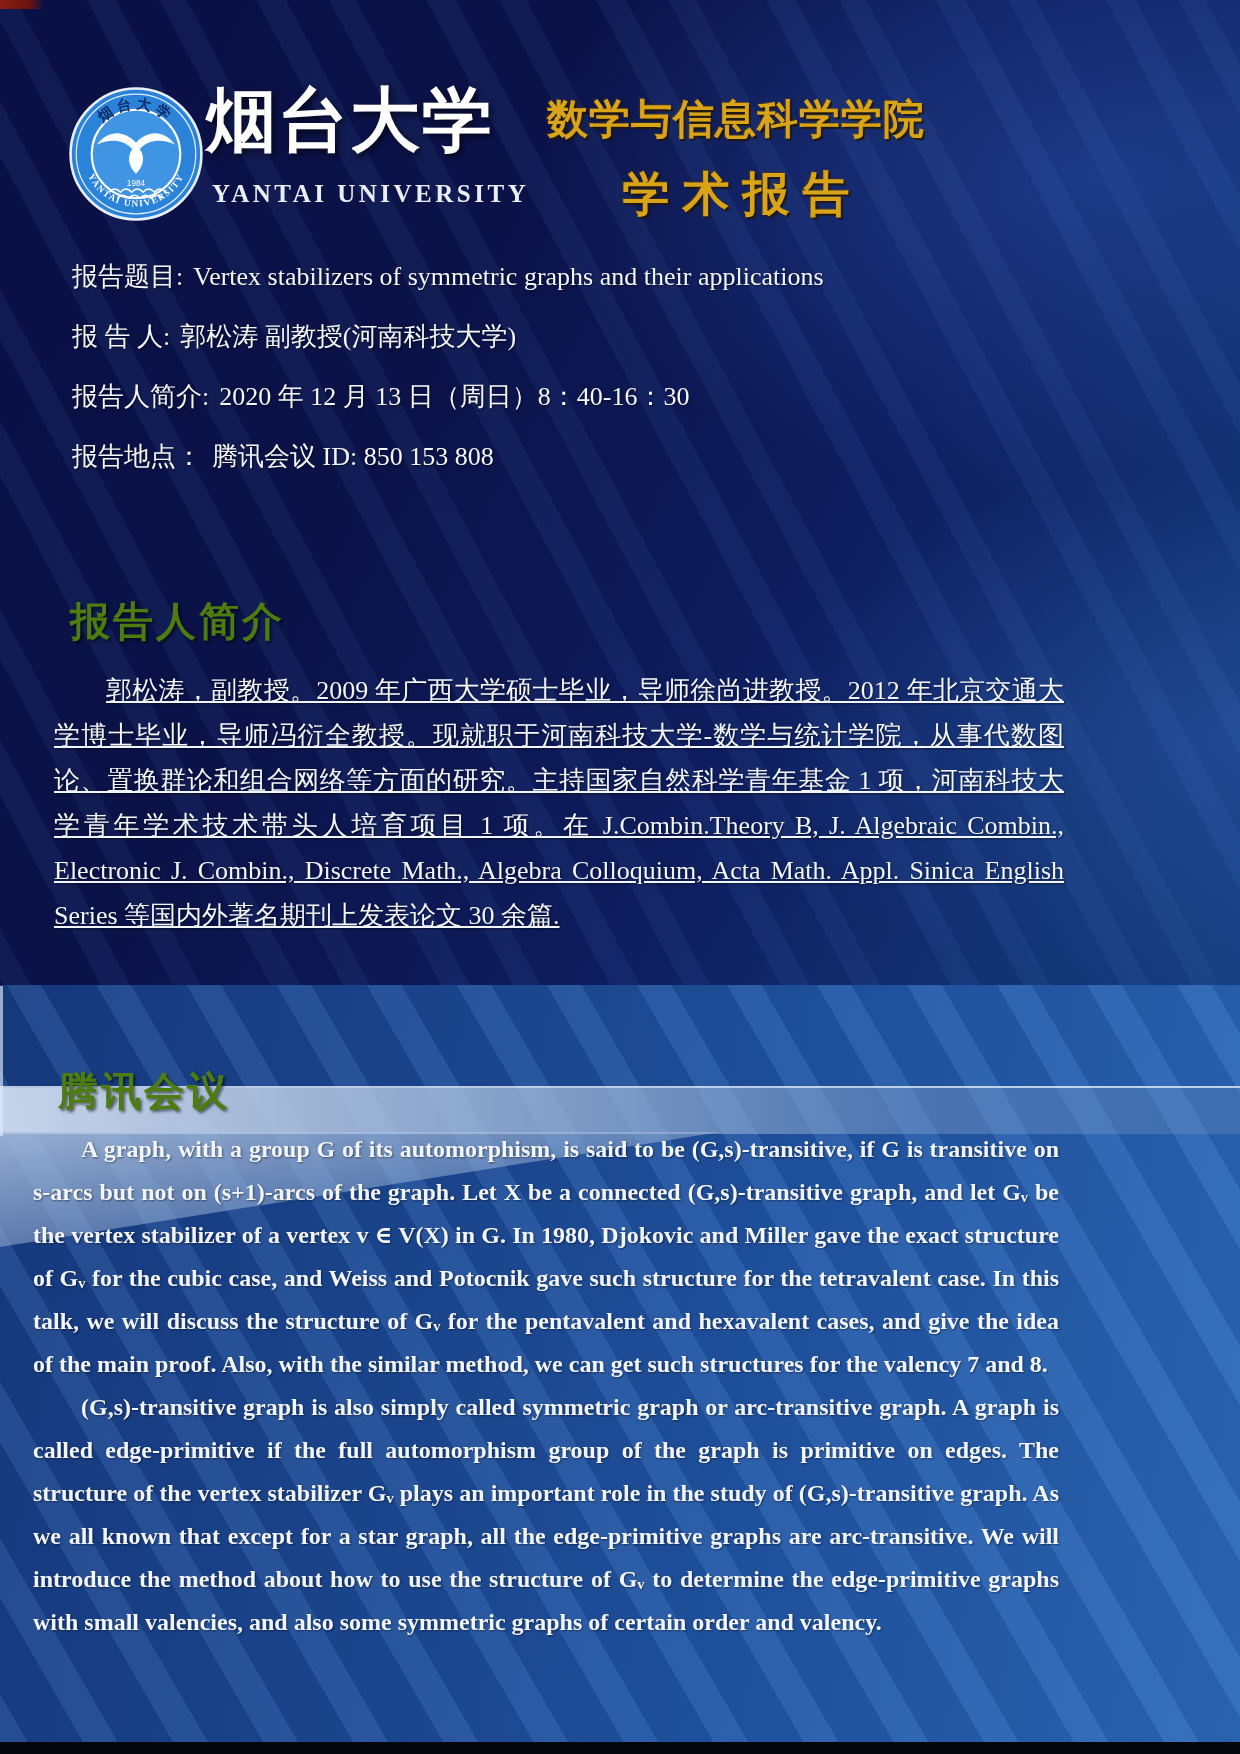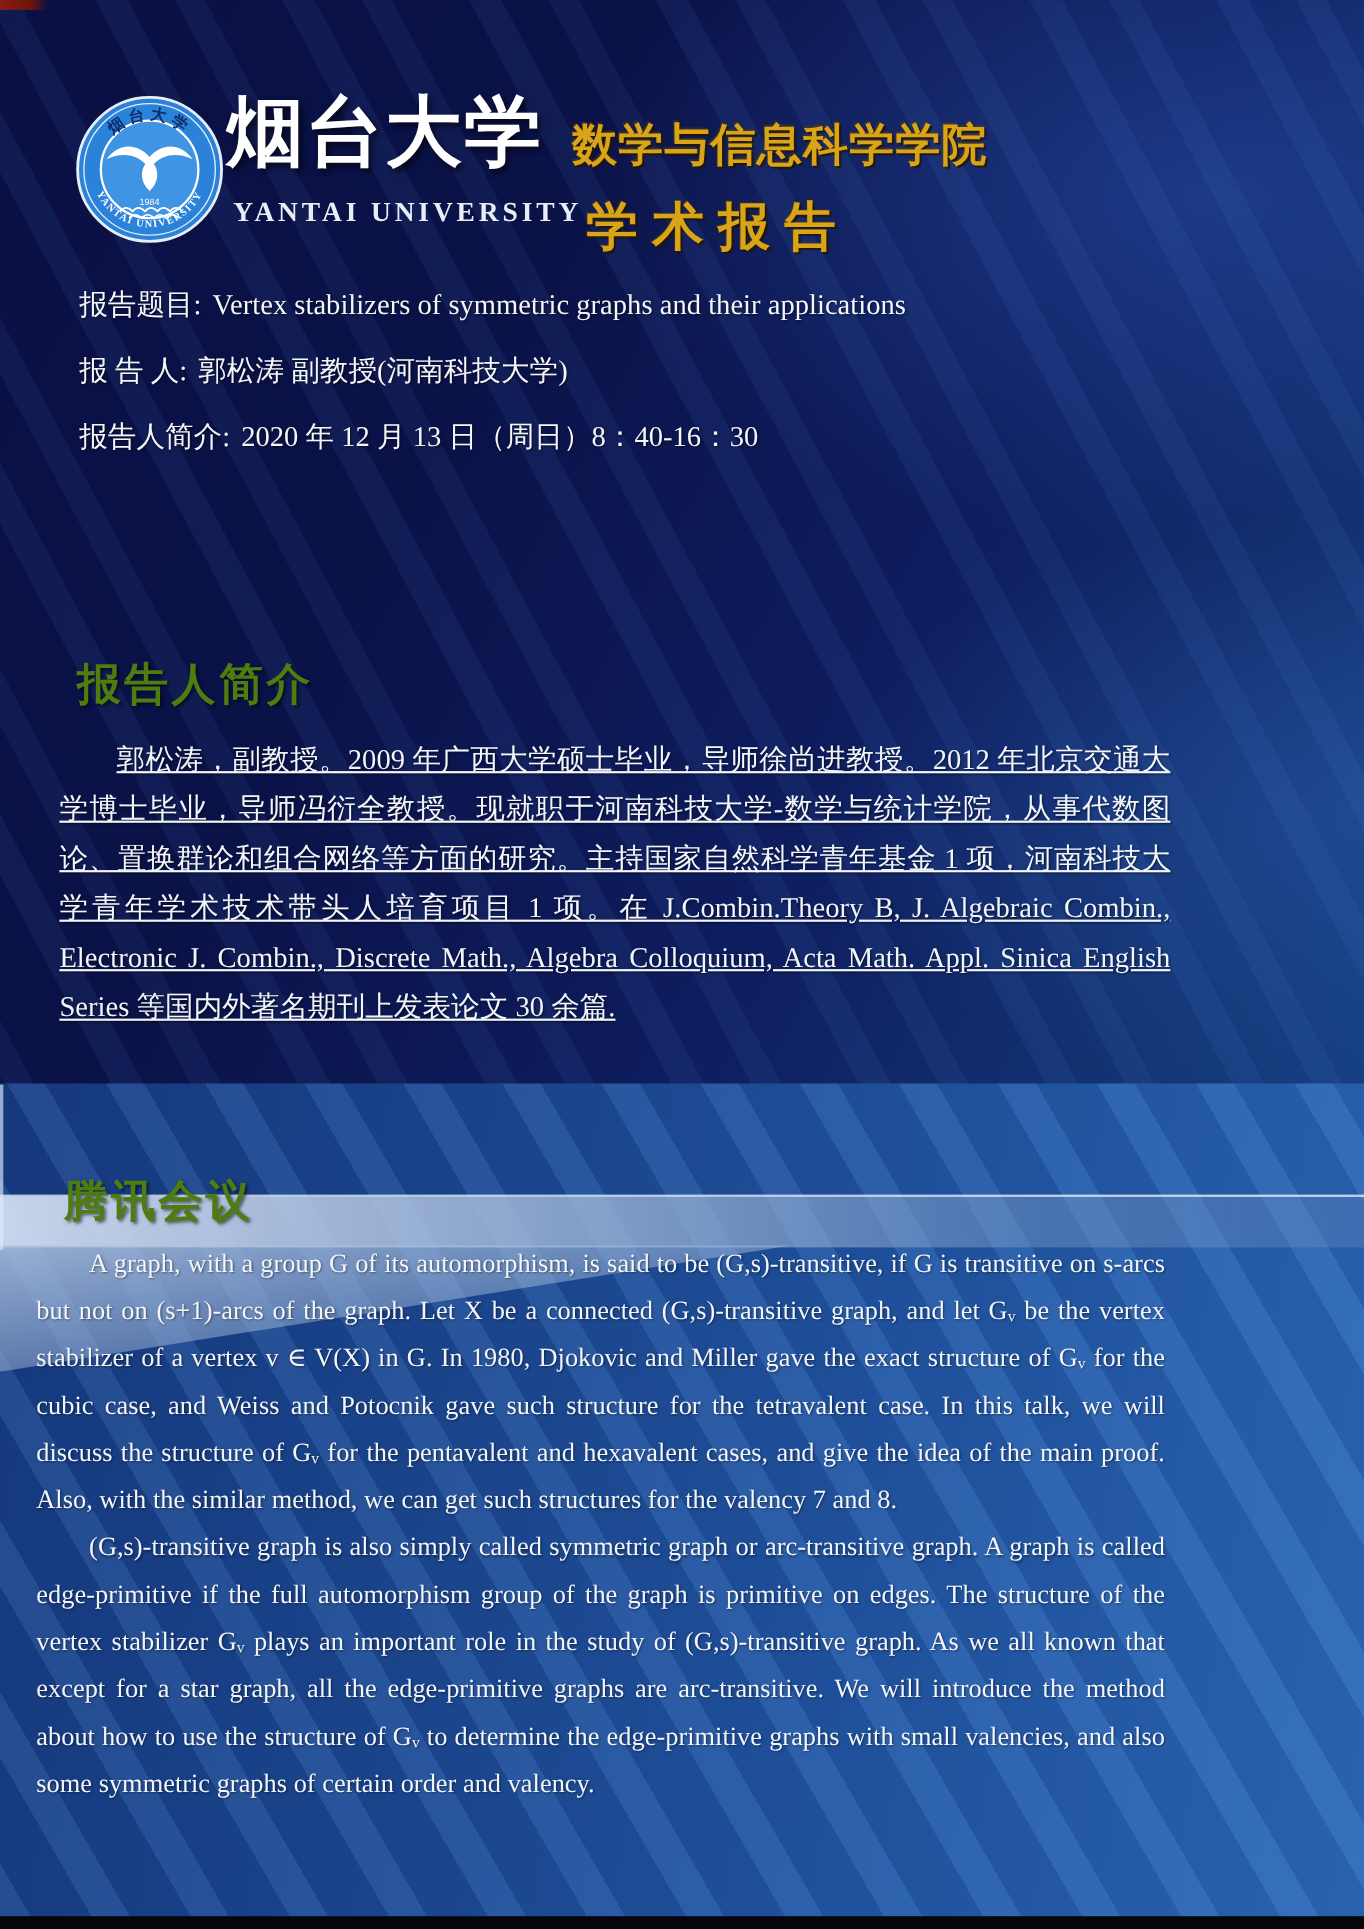--- a/index.html
+++ b/index.html
@@ -52,21 +52,21 @@
     position:absolute; left:206px; top:74px; color:#ffffff;
     font-size:70px; font-weight:bold; letter-spacing:2px;
     font-family:"DejaVu Serif","Liberation Serif",serif;
     text-shadow:3px 3px 6px rgba(0,0,0,0.6);
   }
   .uni-en {
     position:absolute; left:212px; top:180px; color:#E9EDF5;
     font-size:25px; font-weight:bold; letter-spacing:3.5px;
     font-family:"Liberation Serif",serif;
   }
-  .right-head { position:absolute; left:520px; top:104px; width:432px; }
+  .right-head { position:absolute; left:520px; top:92px; width:432px; text-align:center; }
   .gold {
     color:#D9A417; font-family:"Liberation Sans","DejaVu Sans",sans-serif; font-weight:bold;
     text-shadow:2px 2px 1px rgba(35,22,0,0.85), -1px -1px 1px rgba(95,65,0,0.5);
   }
   .college { font-size:41px; letter-spacing:1px; }
   .event { margin-top:16px; font-size:47px; letter-spacing:13px; padding-left:13px; }
 
   .details { position:absolute; left:72px; top:260px; width:1010px; }
   .drow {
     font-size:26px; line-height:34px; margin-bottom:26px; font-weight:400;
@@ -86,21 +86,21 @@
     position:absolute; left:54px; top:668px; width:1010px;
     font-size:26px; line-height:45px; color:#F2F5FA; text-align:justify; text-indent:2em;
     text-shadow:1px 1px 2px rgba(0,0,0,0.5);
     text-decoration:underline;
   }
   .abs-text {
     position:absolute; left:33px; top:1128px; width:1026px; z-index:4;
     font-size:24px; line-height:43px; color:#F2F5FA; text-align:justify;
     text-shadow:1px 1px 2px rgba(0,0,0,0.45);
   }
-  .abs-text p { margin:0; text-indent:2em; }
+  .abs-text p { margin:0; text-indent:2em;font-weight:bold; }
 </style>
 </head>
 <body>
 
 <div class="streaks"></div>
 <div class="red-corner"></div>
 <div class="lower-art"></div>
 <div class="light-band"></div>
 <div class="light-wedge"></div>
 <div class="left-edge-line"></div>
@@ -138,20 +138,23 @@
 <div class="details">
   <div class="drow">
     <span class="lbl">报告题目:</span><span class="val">Vertex stabilizers of symmetric graphs and their applications</span>
   </div>
   <div class="drow">
     <span class="lbl">报 告 人:</span><span class="val">郭松涛 副教授(河南科技大学)</span>
   </div>
   <div class="drow">
     <span class="lbl">报告人简介:</span><span class="val">2020 年 12 月 13 日（周日）8：40-16：30</span>
   </div>
+  <div class="drow">
+    <span class="lbl">报告地点：</span><span class="val">腾讯会议 ID: 850 153 808</span>
+  </div>
 </div>
 
 <div class="section-head bio-head">报告人简介</div>
 <div class="bio-text">郭松涛，副教授。2009 年广西大学硕士毕业，导师徐尚进教授。2012 年北京交通大学博士毕业，导师冯衍全教授。现就职于河南科技大学-数学与统计学院，从事代数图论、置换群论和组合网络等方面的研究。主持国家自然科学青年基金 1 项，河南科技大学青年学术技术带头人培育项目 1 项。在 J.Combin.Theory B, J. Algebraic Combin., Electronic J. Combin., Discrete Math., Algebra Colloquium, Acta Math. Appl. Sinica English Series 等国内外著名期刊上发表论文 30 余篇.</div>
 
 <div class="section-head abs-head">腾讯会议</div>
 <div class="abs-text">
   <p>A graph, with a group G of its automorphism, is said to be (G,s)-transitive, if G is transitive on s-arcs but not on (s+1)-arcs of the graph. Let X be a connected (G,s)-transitive graph, and let Gᵥ be the vertex stabilizer of a vertex v ∈ V(X) in G. In 1980, Djokovic and Miller gave the exact structure of Gᵥ for the cubic case, and Weiss and Potocnik gave such structure for the tetravalent case. In this talk, we will discuss the structure of Gᵥ for the pentavalent and hexavalent cases, and give the idea of the main proof. Also, with the similar method, we can get such structures for the valency 7 and 8.</p>
   <p>(G,s)-transitive graph is also simply called symmetric graph or arc-transitive graph. A graph is called edge-primitive if the full automorphism group of the graph is primitive on edges. The structure of the vertex stabilizer Gᵥ plays an important role in the study of (G,s)-transitive graph. As we all known that except for a star graph, all the edge-primitive graphs are arc-transitive. We will introduce the method about how to use the structure of Gᵥ to determine the edge-primitive graphs with small valencies, and also some symmetric graphs of certain order and valency.</p>
 </div>

